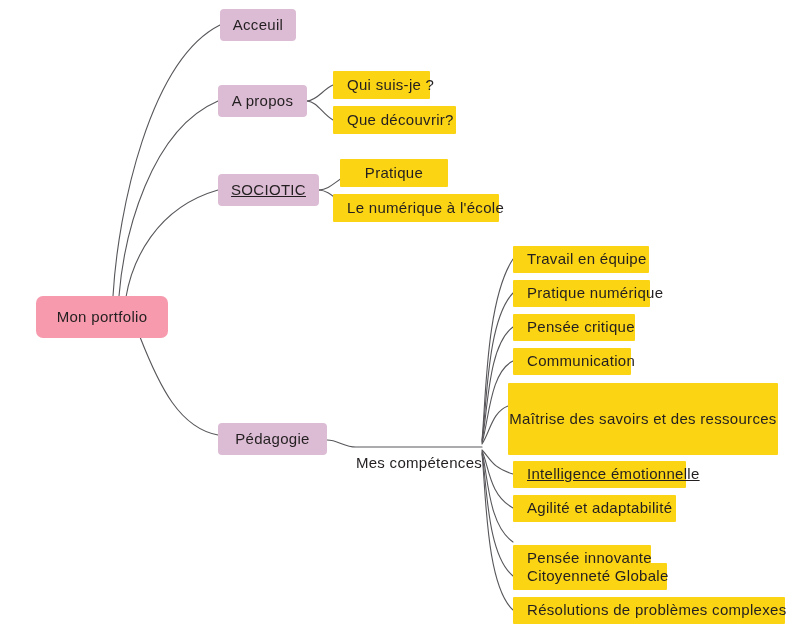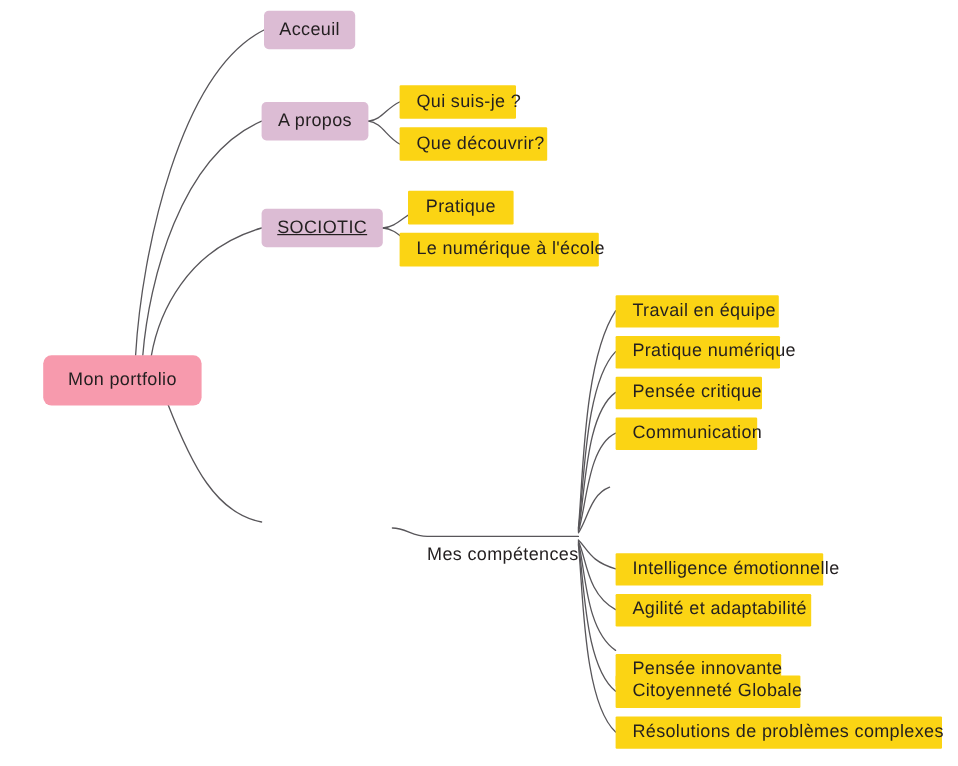--- a/index.html
+++ b/index.html
@@ -111,45 +111,51 @@
   <div class="node leaf" style="left:333px; top:71px; width:97px; height:28px;">
     <span>Qui suis-je ?</span>
   </div>
   <div class="node leaf" style="left:333px; top:106px; width:123px; height:28px;">
     <span>Que découvrir?</span>
   </div>
 
   <div class="node branch" style="left:218px; top:174px; width:101px; height:32px;text-decoration:underline;">
     <span>SOCIOTIC</span>
   </div>
-  <div class="node leaf centered" style="left:340px; top:159px; width:88px; height:28px;">
+  <div class="node leaf centered" style="left:340px; top:159px; width:108px; height:28px;">
     <span>Pratique</span>
   </div>
   <div class="node leaf" style="left:333px; top:194px; width:166px; height:28px;">
     <span>Le numérique à l'école</span>
   </div>
 
+  <div class="node branch" style="left:218px; top:423px; width:109px; height:32px;">
+    <span>Pédagogie</span>
+  </div>
 
   <div class="node plain" style="left:356px; top:424px; width:126px; height:28px;">
     <span>Mes compétences</span>
   </div>
 
   <div class="node leaf" style="left:513px; top:246px; width:136px; height:27px;">
     <span>Travail en équipe</span>
   </div>
   <div class="node leaf" style="left:513px; top:280px; width:137px; height:27px;">
     <span>Pratique numérique</span>
   </div>
   <div class="node leaf" style="left:513px; top:314px; width:122px; height:27px;">
     <span>Pensée critique</span>
   </div>
   <div class="node leaf" style="left:513px; top:348px; width:118px; height:27px;">
     <span>Communication</span>
   </div>
-  <div class="node leaf" style="left:513px; top:461px; width:173px; height:27px;">
+  <div class="node leaf centered" style="left:508px; top:383px; width:270px; height:72px;">
+    <span>Maîtrise des savoirs et des ressources</span>
+  </div>
+  <div class="node leaf" style="left:513px; top:461px; width:173px; height:27px;text-decoration:underline;">
     <span>Intelligence émotionnelle</span>
   </div>
   <div class="node leaf" style="left:513px; top:495px; width:163px; height:27px;">
     <span>Agilité et adaptabilité</span>
   </div>
   <div class="node leaf" style="left:513px; top:529px; width:138px; height:27px;margin-top:16px;">
     <span>Pensée innovante</span>
   </div>
   <div class="node leaf" style="left:513px; top:563px; width:154px; height:27px;">
     <span>Citoyenneté Globale</span>

